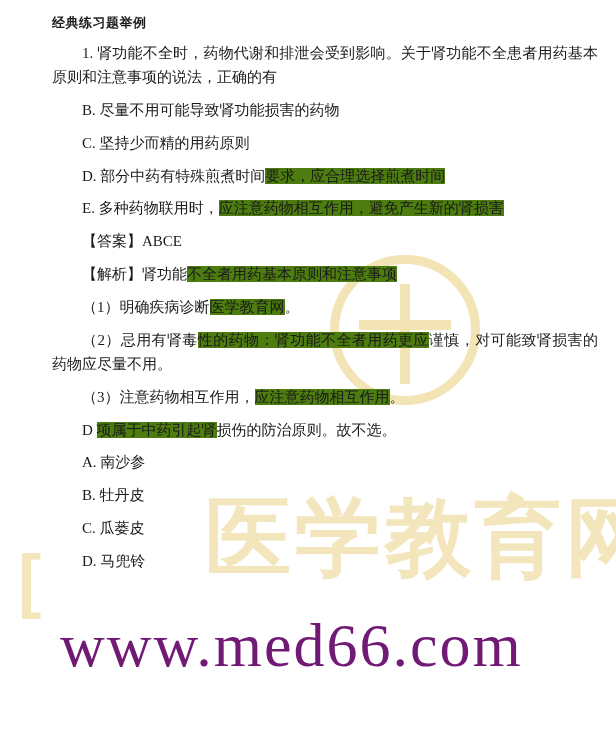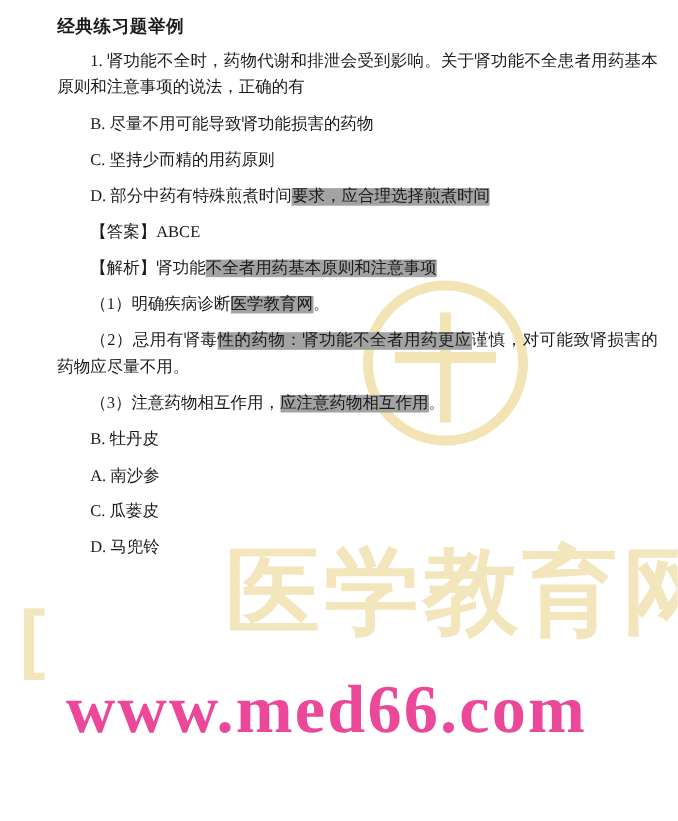--- a/index.html
+++ b/index.html
@@ -62,23 +62,23 @@
     font-family: "DejaVu Sans", sans-serif;
     font-weight: bold;
     white-space: nowrap;
   }
   .wm-url {
     position: absolute;
     left: 60px;
     top: 610px;
     font-size: 62px;
     letter-spacing: 2px;
-    color: #ec4899;
+    color: #701a75;
     font-family: "Liberation Serif", serif;
-    font-weight: bold;
+    font-weight: normal;
     white-space: nowrap;
   }
   .wm-bracket {
     position: absolute;
     left: 18px;
     top: 540px;
     font-size: 70px;
     color: #f3e6bd;
     font-family: "Liberation Sans", sans-serif;
     font-weight: bold;
@@ -86,57 +86,59 @@
 
   
   #doc {
     position: relative;
     z-index: 1;
     padding: 10px 18px 0 52px;
     box-sizing: border-box;
   }
   .doc-title {
     font-weight: bold;
-    font-size: 16px;
+    font-size: 13px;
     margin: 4px 0 9px 0;
     letter-spacing: 0.5px;
   }
   .para {
     font-size: 15px;
     line-height: 1.62;
     margin: 0 0 8.5px 0;
     text-align: justify;
   }
   .indent {
     text-indent: 2em;
   }
   .hl {
-    background: #a3a3a3;
+    background: #4d7c0f;
   }
 </style>
 </head>
 <body>
 
 <div id="watermark">
   <div class="wm-logo"></div>
   <div class="wm-bracket">[</div>
   <div class="wm-cn">医学教育网</div>
   <div class="wm-url">www.med66.com</div>
 </div>
 
 <div id="doc">
   <div class="doc-title">经典练习题举例</div>
   <div id="blocks">
       <p class="para indent">1. 肾功能不全时，药物代谢和排泄会受到影响。关于肾功能不全患者用药基本原则和注意事项的说法，正确的有</p>
       <p class="para indent">B. 尽量不用可能导致肾功能损害的药物</p>
       <p class="para indent">C. 坚持少而精的用药原则</p>
       <p class="para indent">D. 部分中药有特殊煎煮时间<span class="hl">要求，应合理选择煎煮时间</span></p>
+      <p class="para indent">E. 多种药物联用时，<span class="hl">应注意药物相互作用，避免产生新的肾损害</span></p>
       <p class="para indent">【答案】ABCE</p>
       <p class="para indent">【解析】肾功能<span class="hl">不全者用药基本原则和注意事项</span></p>
       <p class="para indent">（1）明确疾病诊断<span class="hl">医学教育网</span>。</p>
       <p class="para indent">（2）忌用有肾毒<span class="hl">性的药物：肾功能不全者用药更应</span>谨慎，对可能致肾损害的药物应尽量不用。</p>
       <p class="para indent">（3）注意药物相互作用，<span class="hl">应注意药物相互作用</span>。</p>
+      <p class="para indent">D <span class="hl">项属于中药引起肾</span>损伤的防治原则。故不选。</p>
+      <p class="para indent">A. 南沙参</p>
       <p class="para indent">B. 牡丹皮</p>
-      <p class="para indent">A. 南沙参</p>
       <p class="para indent">C. 瓜蒌皮</p>
       <p class="para indent">D. 马兜铃</p>
     </div>
 </div>
 
 </body></html>

